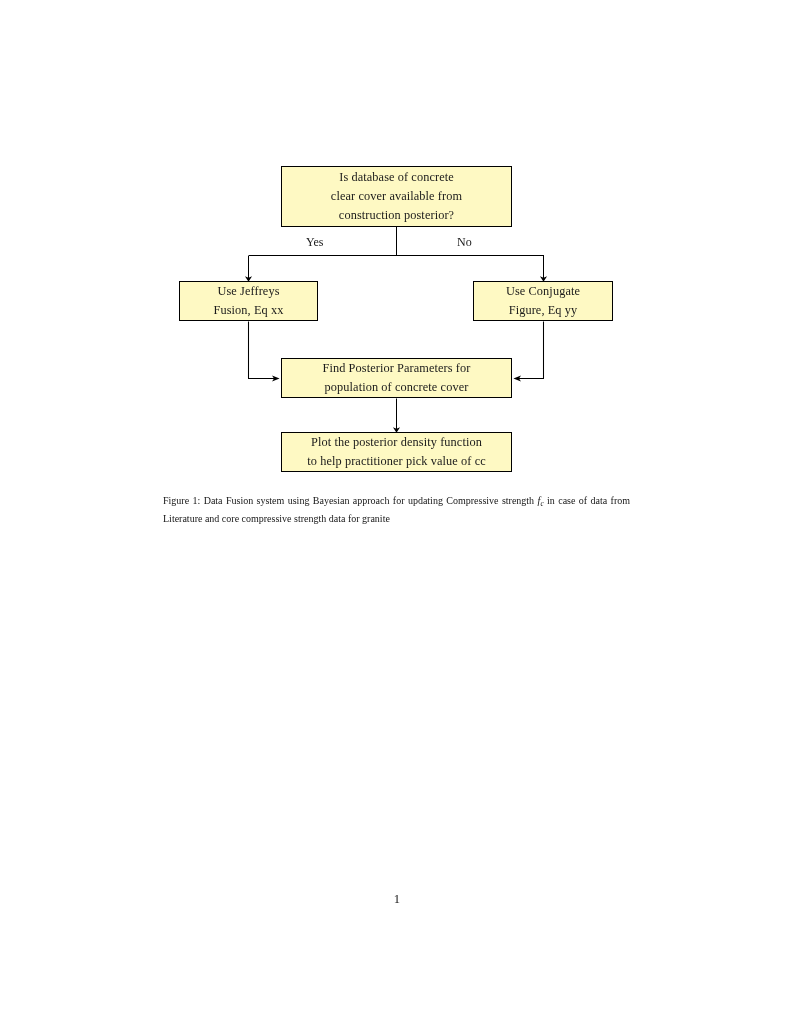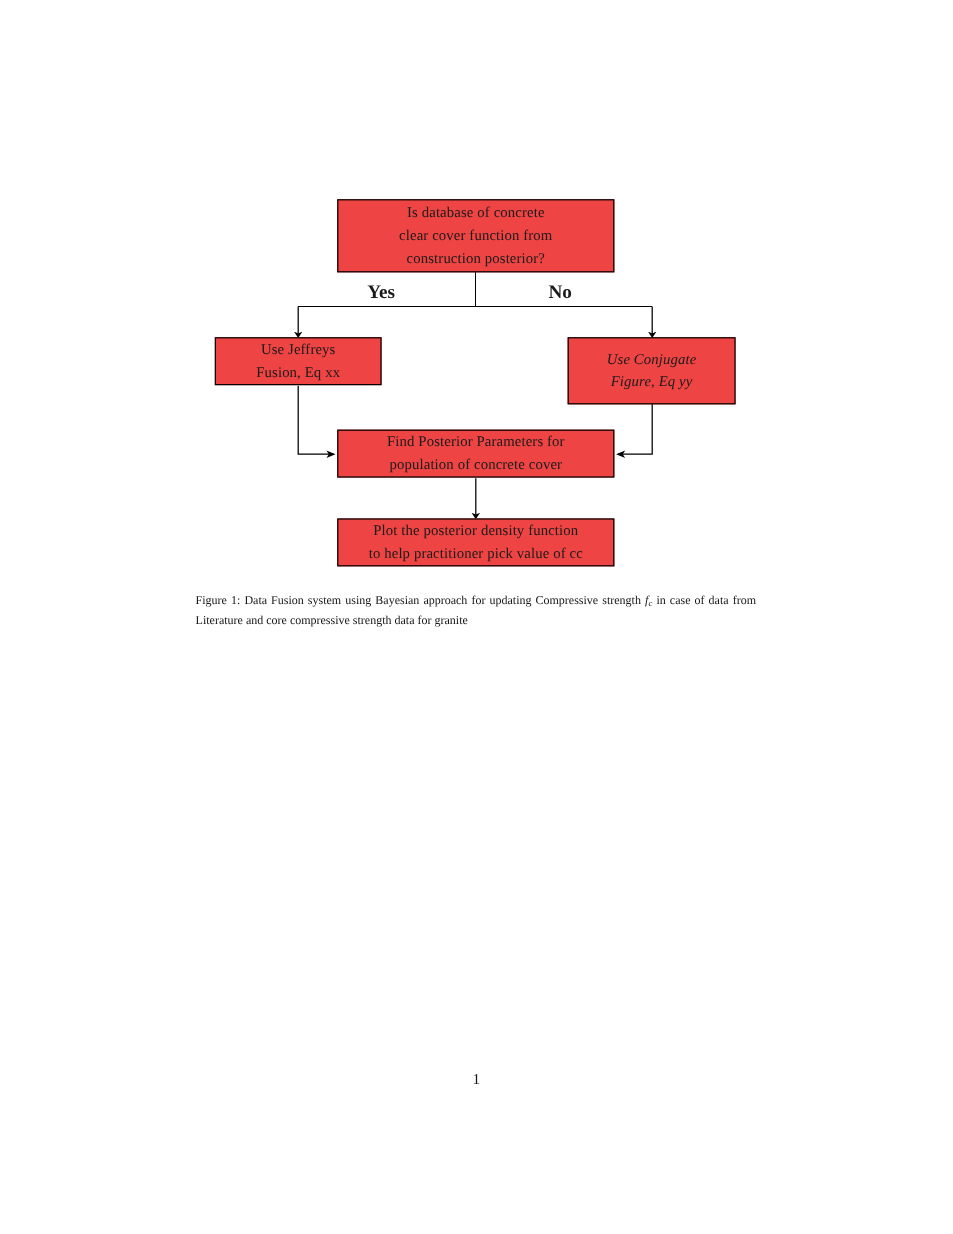--- a/index.html
+++ b/index.html
@@ -36,45 +36,44 @@
   .svg-flow {
     position: absolute;
     left: 0;
     top: 0;
   }
 
   .flow-box {
     position: absolute;
     box-sizing: border-box;
     border: 1px solid #000000;
-    background: #ef4444;
+    background: #fef9c3;
     display: flex;
     flex-direction: column;
     align-items: center;
     justify-content: center;
     text-align: center;
     font-size: 12.3px;
     line-height: 1.56;
     color: #1a1a1a;
     letter-spacing: 0.1px;
   }
   .flow-box .ln { display: block; white-space: nowrap; }
 
   #box-decision { left: 281px; top: 166px; width: 231px; height: 61px; }
   #box-jeffreys { left: 179px; top: 281px; width: 139px; height: 40px; }
-  #box-conjugate { left: 473px; top: 281px; width: 140px; height: 56px; font-style: italic; }
+  #box-conjugate { left: 473px; top: 281px; width: 140px; height: 40px; }
   #box-posterior { left: 281px; top: 358px; width: 231px; height: 40px; }
   #box-plot      { left: 281px; top: 432px; width: 231px; height: 40px; }
 
   .edge-label {
     position: absolute;
-    font-size: 16px;
+    font-size: 12px;
     color: #1a1a1a;
     white-space: nowrap;
-    font-weight: bold;
   }
   #label-yes { left: 306px; top: 235px; }
   #label-no  { left: 457px; top: 235px; }
 
   
   .caption {
     position: absolute;
     left: 163px;
     top: 493px;
     width: 467px;
@@ -144,21 +143,21 @@
         <path d="M521,375.4 L513.4,378.5 L521,381.6 L519,378.5 Z" fill="#000000" stroke="none"></path>
       </g>
 
       <g stroke="#000000" stroke-width="1.05" fill="none">
         <line x1="396.5" y1="398.5" x2="396.5" y2="430" marker-end="url(#arrowDown)"></line>
       </g>
     </svg>
 
     <div class="flow-box" id="box-decision">
       <span class="ln">Is database of concrete</span>
-      <span class="ln">clear cover function from</span>
+      <span class="ln">clear cover available from</span>
       <span class="ln">construction posterior?</span>
     </div>
 
     <span class="edge-label" id="label-yes">Yes</span>
     <span class="edge-label" id="label-no">No</span>
 
     <div class="flow-box" id="box-jeffreys">
       <span class="ln">Use Jeffreys</span>
       <span class="ln">Fusion, Eq xx</span>
     </div>

